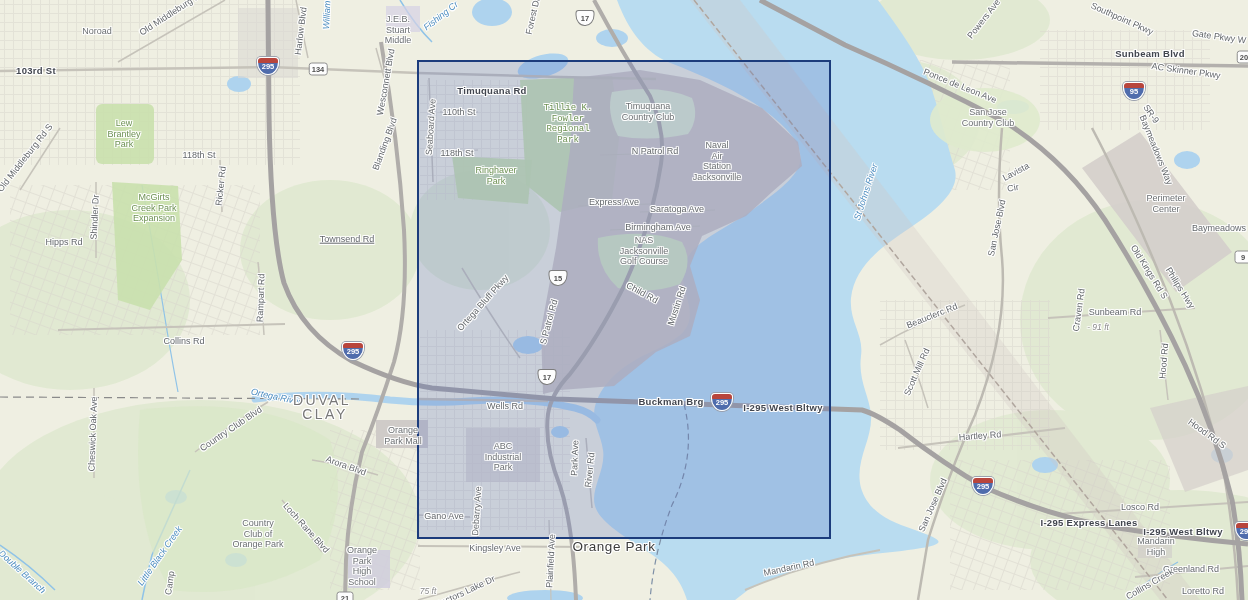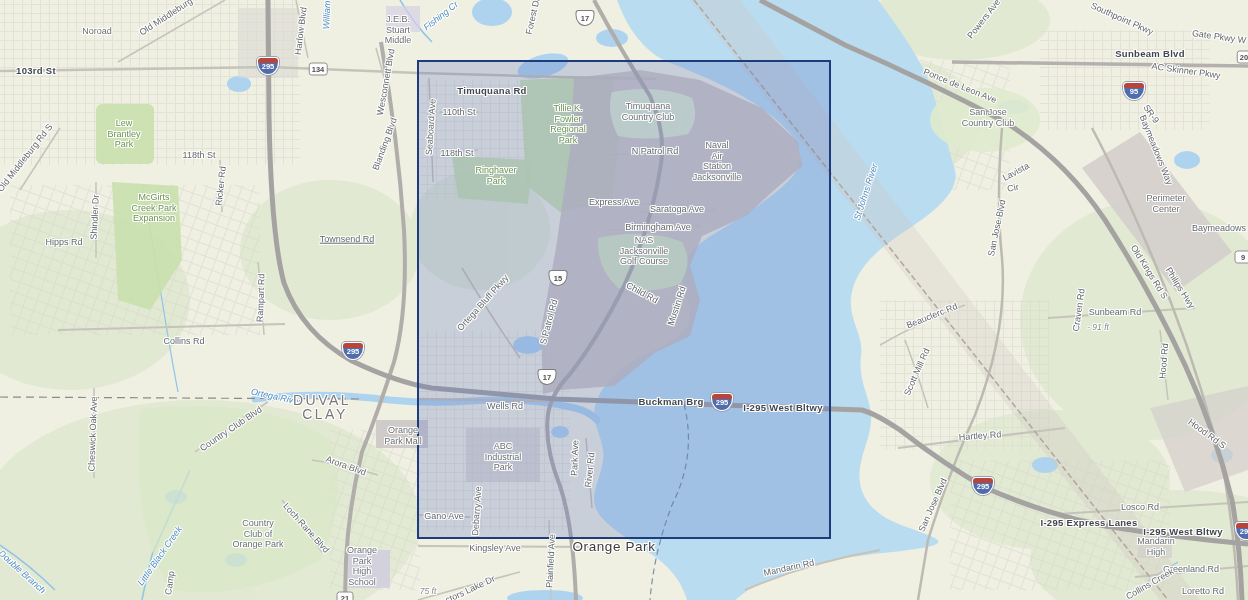--- a/index.html
+++ b/index.html
@@ -231,21 +231,21 @@
       <div class="lbl road" style="left: 25px; top: 158px; --r: -52deg;">Old Middleburg Rd S</div>
       <div class="lbl road" style="left: 64px; top: 242px; --r: 0deg;">Hipps Rd</div>
       <div class="lbl road" style="left: 95px; top: 217px; --r: -87deg;">Shindler Dr</div>
       <div class="lbl road" style="left: 221px; top: 186px; --r: -84deg;">Ricker Rd</div>
       <div class="lbl park" style="left: 154px; top: 208px; --r: 0deg;">McGirts
 Creek Park
 Expansion</div>
       <div class="lbl road" style="left: 347px; top: 239px; text-decoration: underline; --r: 0deg;">Townsend Rd</div>
       <div class="lbl road" style="left: 261px; top: 298px; --r: -88deg;">Rampart Rd</div>
       <div class="lbl road" style="left: 184px; top: 326px; margin-top: 15px; --r: 0deg;">Collins Rd</div>
-      <div class="lbl park" style="left: 568px; top: 124px; --r: 0deg;">Tillie K.
+      <div class="lbl park" style="left: 568px; top: 124px; font-family: Liberation Mono, monospace; --r: 0deg;">Tillie K.
 Fowler
 Regional
 Park</div>
       <div class="lbl park" style="left: 496px; top: 176px; --r: 0deg;">Ringhaver
 Park</div>
       <div class="lbl place" style="left: 648px; top: 112px; --r: 0deg;">Timuquana
 Country Club</div>
       <div class="lbl road" style="left: 636px; top: 151px; padding-left: 38px; --r: 0deg;">N Patrol Rd</div>
       <div class="lbl place" style="left: 717px; top: 161px; --r: 0deg;">Naval
 Air

